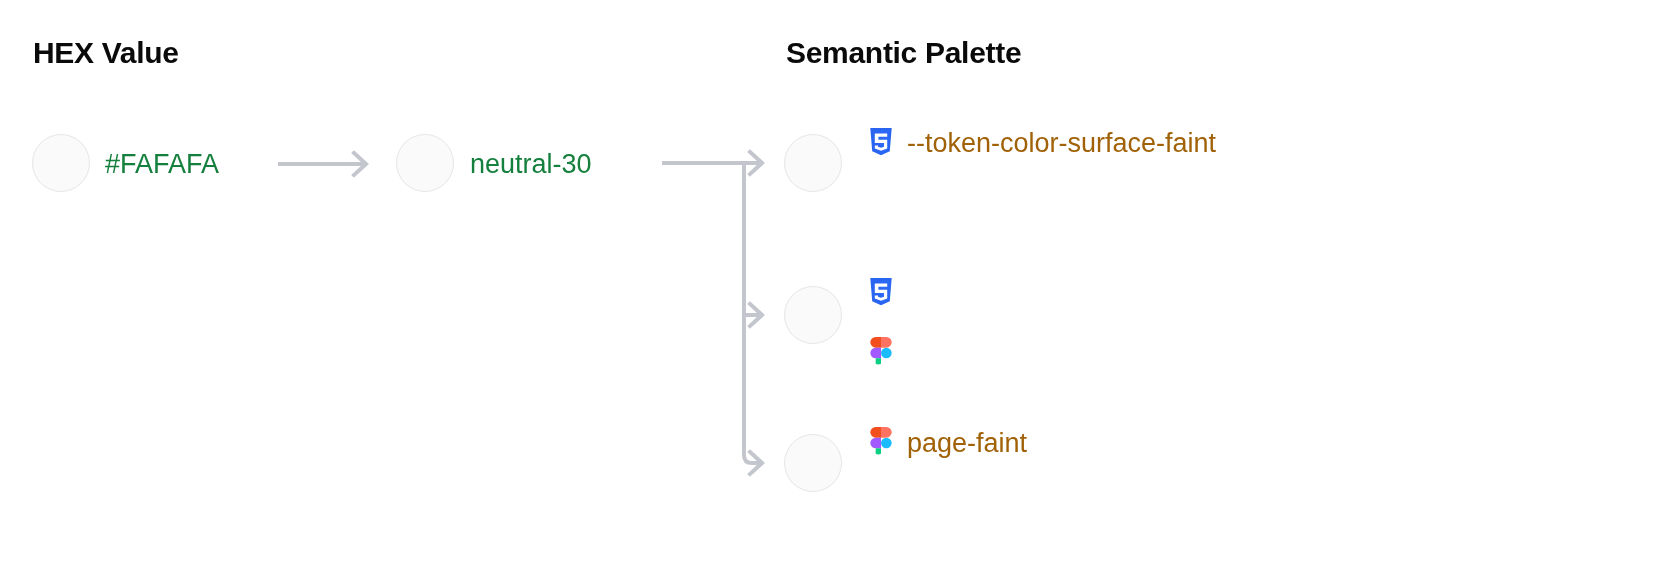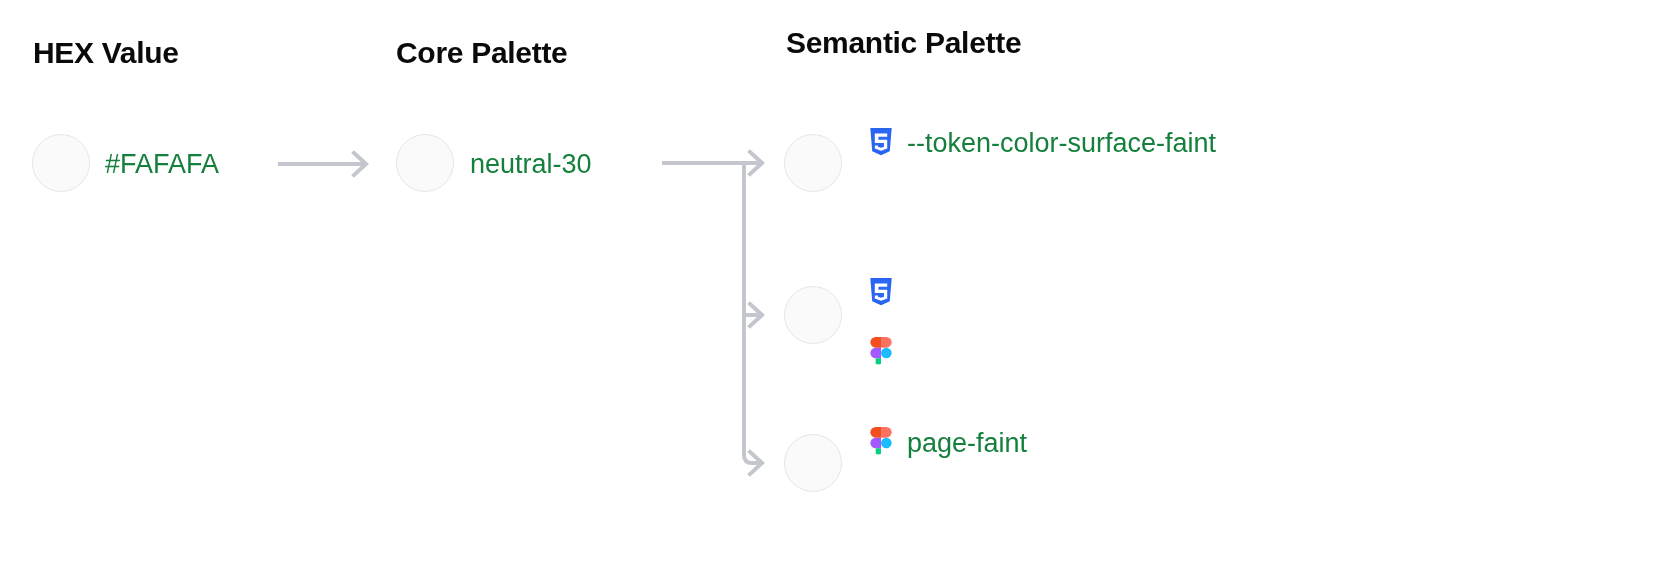--- a/index.html
+++ b/index.html
@@ -15,21 +15,21 @@
     position: absolute;
     font-size: 30px;
     font-weight: 700;
     color: #0a0a0a;
     letter-spacing: -0.3px;
     white-space: nowrap;
     line-height: 1;
   }
   #hdr-hex  { left: 33px;  top: 38px; }
   #hdr-core { left: 396px; top: 38px; }
-  #hdr-sem  { left: 786px; top: 28px; }
+  #hdr-sem  { left: 786px; top: 38px; }
 
   .swatch {
     position: absolute;
     width: 58px; height: 58px;
     border-radius: 50%;
     background: #fafafa;
     border: 1px solid #e6e6e8;
   }
   #sw-hex  { left: 32px;  top: 134px; }
   #sw-core { left: 396px; top: 134px; }
@@ -61,38 +61,37 @@
   #grp-2 { top: 413px; }
 
   .token-line {
     display: flex;
     align-items: center;
     height: 60px;
     gap: 11px;
   }
   .token-text {
     font-size: 27px;
-    color: #15803d;
+    color: #a16207;
     white-space: nowrap;
     line-height: 1;
   }
   .icon-slot {
     width: 30px; height: 32px;
     display: flex; align-items: center; justify-content: center;
     flex: 0 0 30px;
   }
   .icon-slot svg { display: block; }
 </style>
 </head>
 <body>
 
 <div class="stage">
 
   <div class="col-header" id="hdr-hex">HEX Value</div>
-  <div class="col-header" id="hdr-core">Core Palette</div>
   <div class="col-header" id="hdr-sem">Semantic Palette</div>
 
   <div class="swatch" id="sw-hex"></div>
   <div class="val-label" id="val-hex">#FAFAFA</div>
 
   <svg class="arrow-svg" id="arrow-hex-core" width="100" height="32" viewBox="0 0 100 32">
     <path d="M2 16 H86" stroke="#C3C6CD" stroke-width="4" fill="none" stroke-linecap="square"></path>
     <path d="M76 5 L88 16 L76 27" stroke="#C3C6CD" stroke-width="4" fill="none" stroke-linecap="square" stroke-linejoin="miter"></path>
   </svg>
 

